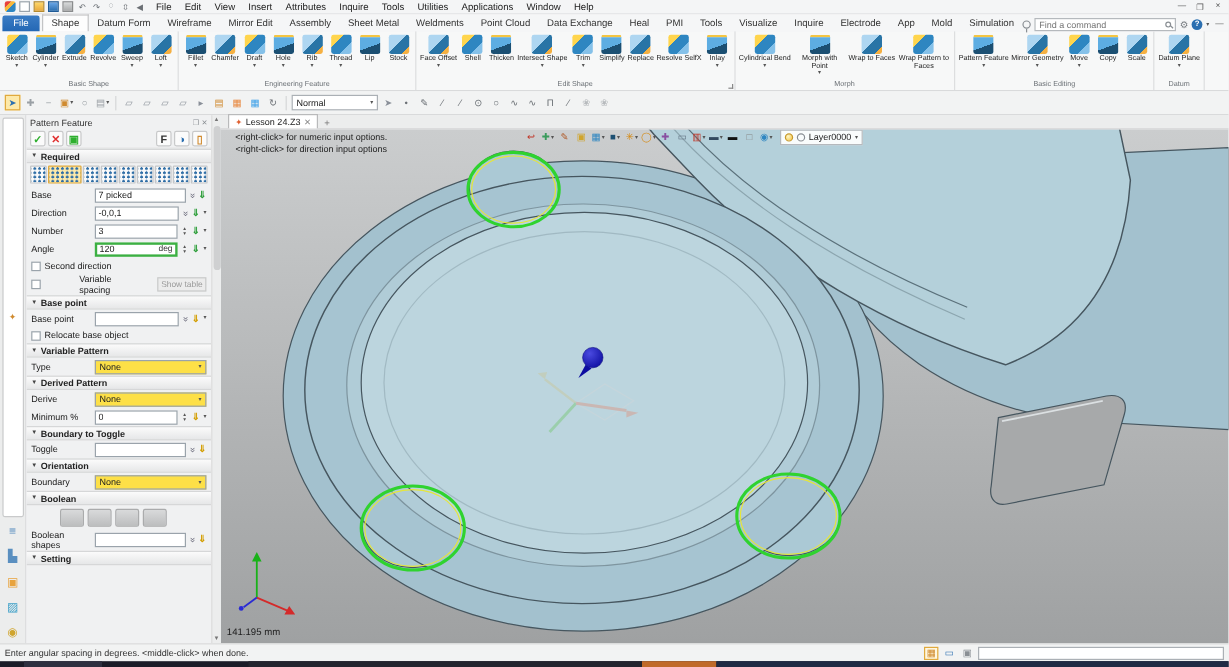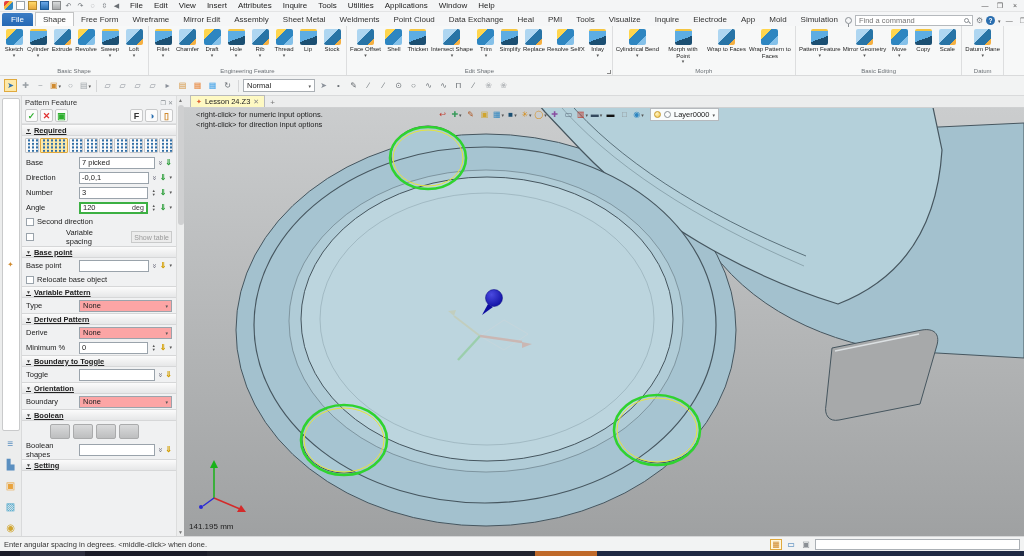--- a/index.html
+++ b/index.html
@@ -67,66 +67,66 @@
   .mtab { width:18px; height:18px; display:flex; align-items:center; justify-content:center; font-size:10px; border-radius:2px; }
   .mtab.sel { background:#fff; border:1px solid #c9cacb; }
 
   #panel { width:154px; background:#f0f1f2; display:flex; flex-direction:column; overflow:hidden; }
   #panel-header { height:12px; display:flex; align-items:center; padding:0 3px; font-size:7.5px; color:#333; }
   #panel-header .ph-btns { margin-left:auto; display:flex; gap:2px; color:#8a8f94; font-size:6px; }
   #panel-toolbar { height:16px; display:flex; align-items:center; gap:2px; padding:0 3px; border-bottom:1px solid #e0e1e2; }
   .pt-btn { width:13px; height:13px; display:inline-flex; align-items:center; justify-content:center; font-size:9px; font-weight:bold; border:1px solid #c8c9ca; background:#fbfbfb; border-radius:2px; }
   .pt-sp { flex:1; }
   #panel-body { flex:1; overflow:hidden; }
-  .psec { height:12px; background:linear-gradient(#fbfbfb,#e6e7e8); border-top:1px solid #d6d7d8; border-bottom:1px solid #d6d7d8; display:flex; align-items:center; gap:3px; padding:0 4px;text-decoration:underline; }
+  .psec { height:12px; background:linear-gradient(#fbfbfb,#e6e7e8); border-top:1px solid #d6d7d8; border-bottom:1px solid #d6d7d8; display:flex; align-items:center; gap:3px; padding:0 4px; }
   .psec-ar { font-size:5px; color:#444; }
   .psec-t { font-size:7.5px; font-weight:bold; color:#222; }
   .prow { display:flex; align-items:center; min-height:15px; padding:0 4px; gap:3px; }
   .plabel { width:50px; font-size:7.5px; color:#222; flex:none; }
   .pfield { flex:1; height:12px; border:1px solid #9aa3ab; background:#fff; display:flex; align-items:center; padding:0 2px; font-size:7.5px; min-width:0; overflow:hidden; }
   .pfield.active { border:2px solid #3cb043; }
   .pfield .fv { white-space:nowrap; overflow:hidden; }
   .pfield .unit { margin-left:auto; font-size:7px; color:#333; padding-left:2px; }
   .spin { width:6px; display:flex; flex-direction:column; align-items:center; line-height:3.5px; font-size:4px; color:#555; flex:none; }
   .tk { font-size:8px; flex:none; line-height:1; }
   .tk.chev { display:inline-block; transform:rotate(90deg); color:#667; font-size:8px; }
   .tk.ga { color:#2d9e3a; font-weight:bold; }
   .tk.ya { color:#d39e00; font-weight:bold; }
   .tk.mn { font-size:5px; color:#555; }
   .clip { width:7px; height:9px; background:#fff; border:1px solid #d08a2e; border-top:3px solid #d08a2e; flex:none; }
   .cb { width:8px; height:8px; border:1px solid #9aa3ab; background:#fff; flex:none; }
   .cbl { font-size:7.5px; color:#222; }
   .btn-dis { margin-left:auto; width:66px; height:12px; background:#ececec; border:1px solid #c9caca; color:#9a9a9a; font-size:7px; display:flex; align-items:center; justify-content:center; }
-  .sel { flex:1; height:12px; border:1px solid #9aa3ab; background:#fca5a5; display:flex; align-items:center; padding:0 3px; font-size:7.5px; }
+  .sel { flex:1; height:12px; border:1px solid #9aa3ab; background:#fde047; display:flex; align-items:center; padding:0 3px; font-size:7.5px; }
   .sel .sv { flex:1; }
   .picrow { display:flex; align-items:center; gap:1px; padding:2px 3px; }
   .pticon { width:14px; height:15px; border:1px solid #c4c6c8; background:#fafafa; background-image:radial-gradient(circle at 2px 2px,#2f6ea6 1px,transparent 1.3px); background-size:4px 3.5px; background-position:1px 3px; border-radius:1px; }
   .pticon.sel { background-color:#fde9a9; border-color:#e0a93d; }
   .opticon { width:15px; height:15px; border:1px solid #c4c6c8; background:#fff; position:relative; }
   .opticon.sel { background:#fde9a9; border-color:#e0a93d; }
   .opticon.align::before { content:''; position:absolute; right:2px; top:2px; width:4px; height:4px; background:#2e86c1; }
   .opticon.align::after { content:''; position:absolute; left:2px; bottom:2px; width:4px; height:4px; background:#f4c542; }
   .opticon.grid { background-image:radial-gradient(circle,#2f6ea6 1px,transparent 1.2px); background-size:4px 4px; background-position:2px 2px; }
   .boolrow { display:flex; gap:3px; padding:3px 0 2px 28px; }
   .bool-ic { width:20px; height:15px; background:linear-gradient(#d9dadb,#bdbebf); border:1px solid #aaabac; border-radius:2px; }
   #panel-scroll { width:8px; background:#eceded; border-left:1px solid #dcdddd; display:flex; flex-direction:column; align-items:center; justify-content:space-between; padding:1px 0; }
   #panel-scroll .sar { font-size:5px; color:#777; }
   #panel-scroll .thumb { width:6px; flex:0 0 120px; background:#cfd0d1; border-radius:3px; margin-top:2px; }
   #panel-scroll .spacer { flex:1; }
 
   
   #vpcol { width:840px; display:flex; flex-direction:column; }
   #doc-tabbar { height:12px; background:#eceded; border-bottom:1px solid #cfd0d1; display:flex; align-items:flex-end; padding-left:6px; }
-  #doc-tab { height:12px; background:#fef9c3; border:1px solid #b9babb; border-bottom:none; display:flex; align-items:center; gap:3px; padding:0 5px; font-size:7.5px; }
+  #doc-tab { height:12px; background:#ffffff; border:1px solid #b9babb; border-bottom:none; display:flex; align-items:center; gap:3px; padding:0 5px; font-size:7.5px; }
   .mod-ind { color:#e06030; font-size:7px; }
   .tab-x { color:#888; font-size:7px; }
   #tab-add { padding:0 5px; font-size:8px; color:#777; }
   #canvas { position:relative; width:840px; height:428px; overflow:hidden; }
   #canvas svg { position:absolute; inset:0; }
-  #prompts { position:absolute; left:12px; top:2px; font-size:7.5px; color:#222; line-height:10px; }
+  #prompts { position:absolute; left:12px; top:2px; font-size:7.5px; color:#222; line-height:10px;text-align:center; }
   #float-toolbar { position:absolute; left:252px; top:0px; display:flex; align-items:center; gap:1px; }
   .fico { width:13px; height:13px; display:inline-flex; align-items:center; justify-content:center; font-size:8px; border-radius:2px; }
   #layer-chip { margin-left:4px; height:13px; background:rgba(255,255,255,.92); border:1px solid #b5b9bd; display:flex; align-items:center; gap:3px; padding:0 3px; font-size:7.5px; }
   .bulb { width:7px; height:7px; border-radius:50%; background:radial-gradient(circle at 35% 35%,#fff6c8,#f4c542); border:1px solid #c79a2e; }
   .ring { width:7px; height:7px; border-radius:50%; border:1.5px solid #8a8f94; }
   #scale-label { position:absolute; left:5px; bottom:5px; font-size:8px; color:#1d1d1d; }
 
   
   #statusbar { height:15px; background:#f2f3f3; border-top:1px solid #d6d7d8; display:flex; align-items:center; padding:0 4px; gap:3px; }
   #status-msg { font-size:7.5px; color:#333; }
@@ -175,21 +175,21 @@
       <span class="wbtn">—</span>
       <span class="wbtn">❐</span>
       <span class="wbtn">×</span>
     </div>
   </div>
 
   <div id="tabrow">
     <div id="rtabs" style="display:flex;align-items:flex-end;">
         <span class="rtab file">File</span>
         <span class="rtab active">Shape</span>
-        <span class="rtab">Free Form</span>
+        <span class="rtab">Datum Form</span>
         <span class="rtab">Wireframe</span>
         <span class="rtab">Mirror Edit</span>
         <span class="rtab">Assembly</span>
         <span class="rtab">Sheet Metal</span>
         <span class="rtab">Weldments</span>
         <span class="rtab">Point Cloud</span>
         <span class="rtab">Data Exchange</span>
         <span class="rtab">Heal</span>
         <span class="rtab">PMI</span>
         <span class="rtab">Tools</span>

